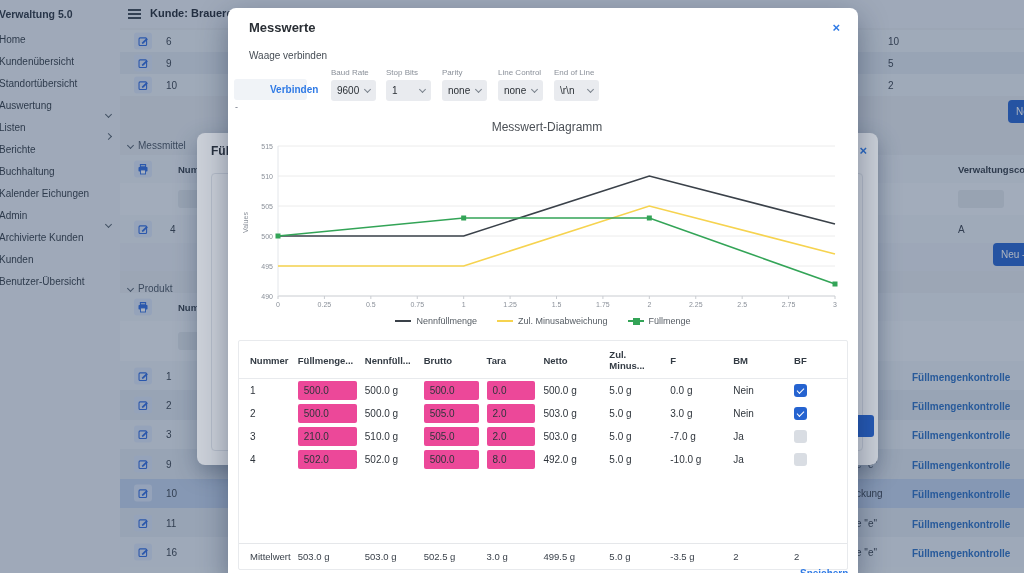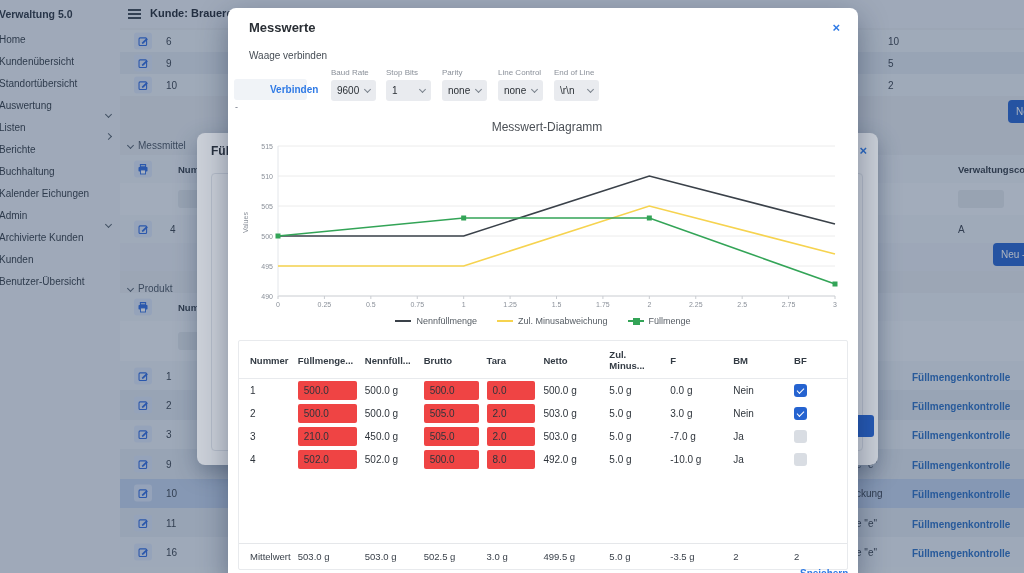--- a/index.html
+++ b/index.html
@@ -74,21 +74,21 @@
   .legend .litem { display: flex; align-items: center; gap: 5px; font-size: 9px; color: #555c63; }
   .legend .sw { position: relative; width: 16px; height: 2px; }
   .legend .sw .sq { position: absolute; left: 5px; top: -2.5px; width: 7px; height: 7px; }
 
   
   .mtable-wrap { position: absolute; left: 10px; top: 332px; width: 610px; height: 230px; border: 1px solid #e8eaed; border-radius: 2px; display: flex; flex-direction: column; }
   table.mtable { border-collapse: collapse; width: 100%; table-layout: fixed; }
   .mtable th { font-size: 9.5px; font-weight: bold; color: #333b44; text-align: left; padding: 8px 4px 7px 4px; border-bottom: 1px solid #e8eaed; }
   .mtable td { font-size: 10px; color: #2f353c; text-align: left; padding: 5px 4px; }
   .mtable th:first-child, .mtable td:first-child { padding-left: 11px; }
-  .fieldbox { background: #ef4444; border-radius: 2px; padding: 4px 6px; margin: -4px 0; }
+  .fieldbox { background: #ec4899; border-radius: 2px; padding: 4px 6px; margin: -4px 0; }
   .cb { position: relative; width: 13px; height: 13px; border-radius: 3px; }
   .cb.on { background: #2563d0; }
   .cb.on::after { content: ""; position: absolute; left: 3px; top: 3.5px; width: 6px; height: 3px; border-left: 1.6px solid #fff; border-bottom: 1.6px solid #fff; transform: rotate(-45deg); }
   .cb.off { background: #d9dde3; }
   .mfoot { margin-top: auto; }
   .mfoot td { border-top: 1px solid #e5e7ea; padding: 7px 4px; font-size: 9.5px; color: #3a414a; }
   .m-footlink { position: absolute; left: 572px; top: 560px; font-size: 10px; font-weight: bold; color: #2f7ae5; }
 </style>
 </head>
 <body>
@@ -468,21 +468,21 @@
               <td>Nein</td>
               <td>
                 <div class="cb on"></div>
               </td>
             </tr>
             <tr>
               <td>3</td>
               <td>
                 <div class="fieldbox">210.0</div>
               </td>
-              <td>450.0 g</td>
+              <td>510.0 g</td>
               <td>
                 <div class="fieldbox">505.0</div>
               </td>
               <td>
                 <div class="fieldbox">2.0</div>
               </td>
               <td>503.0 g</td>
               <td>5.0 g</td>
               <td>-7.0 g</td>
               <td>Ja</td>

